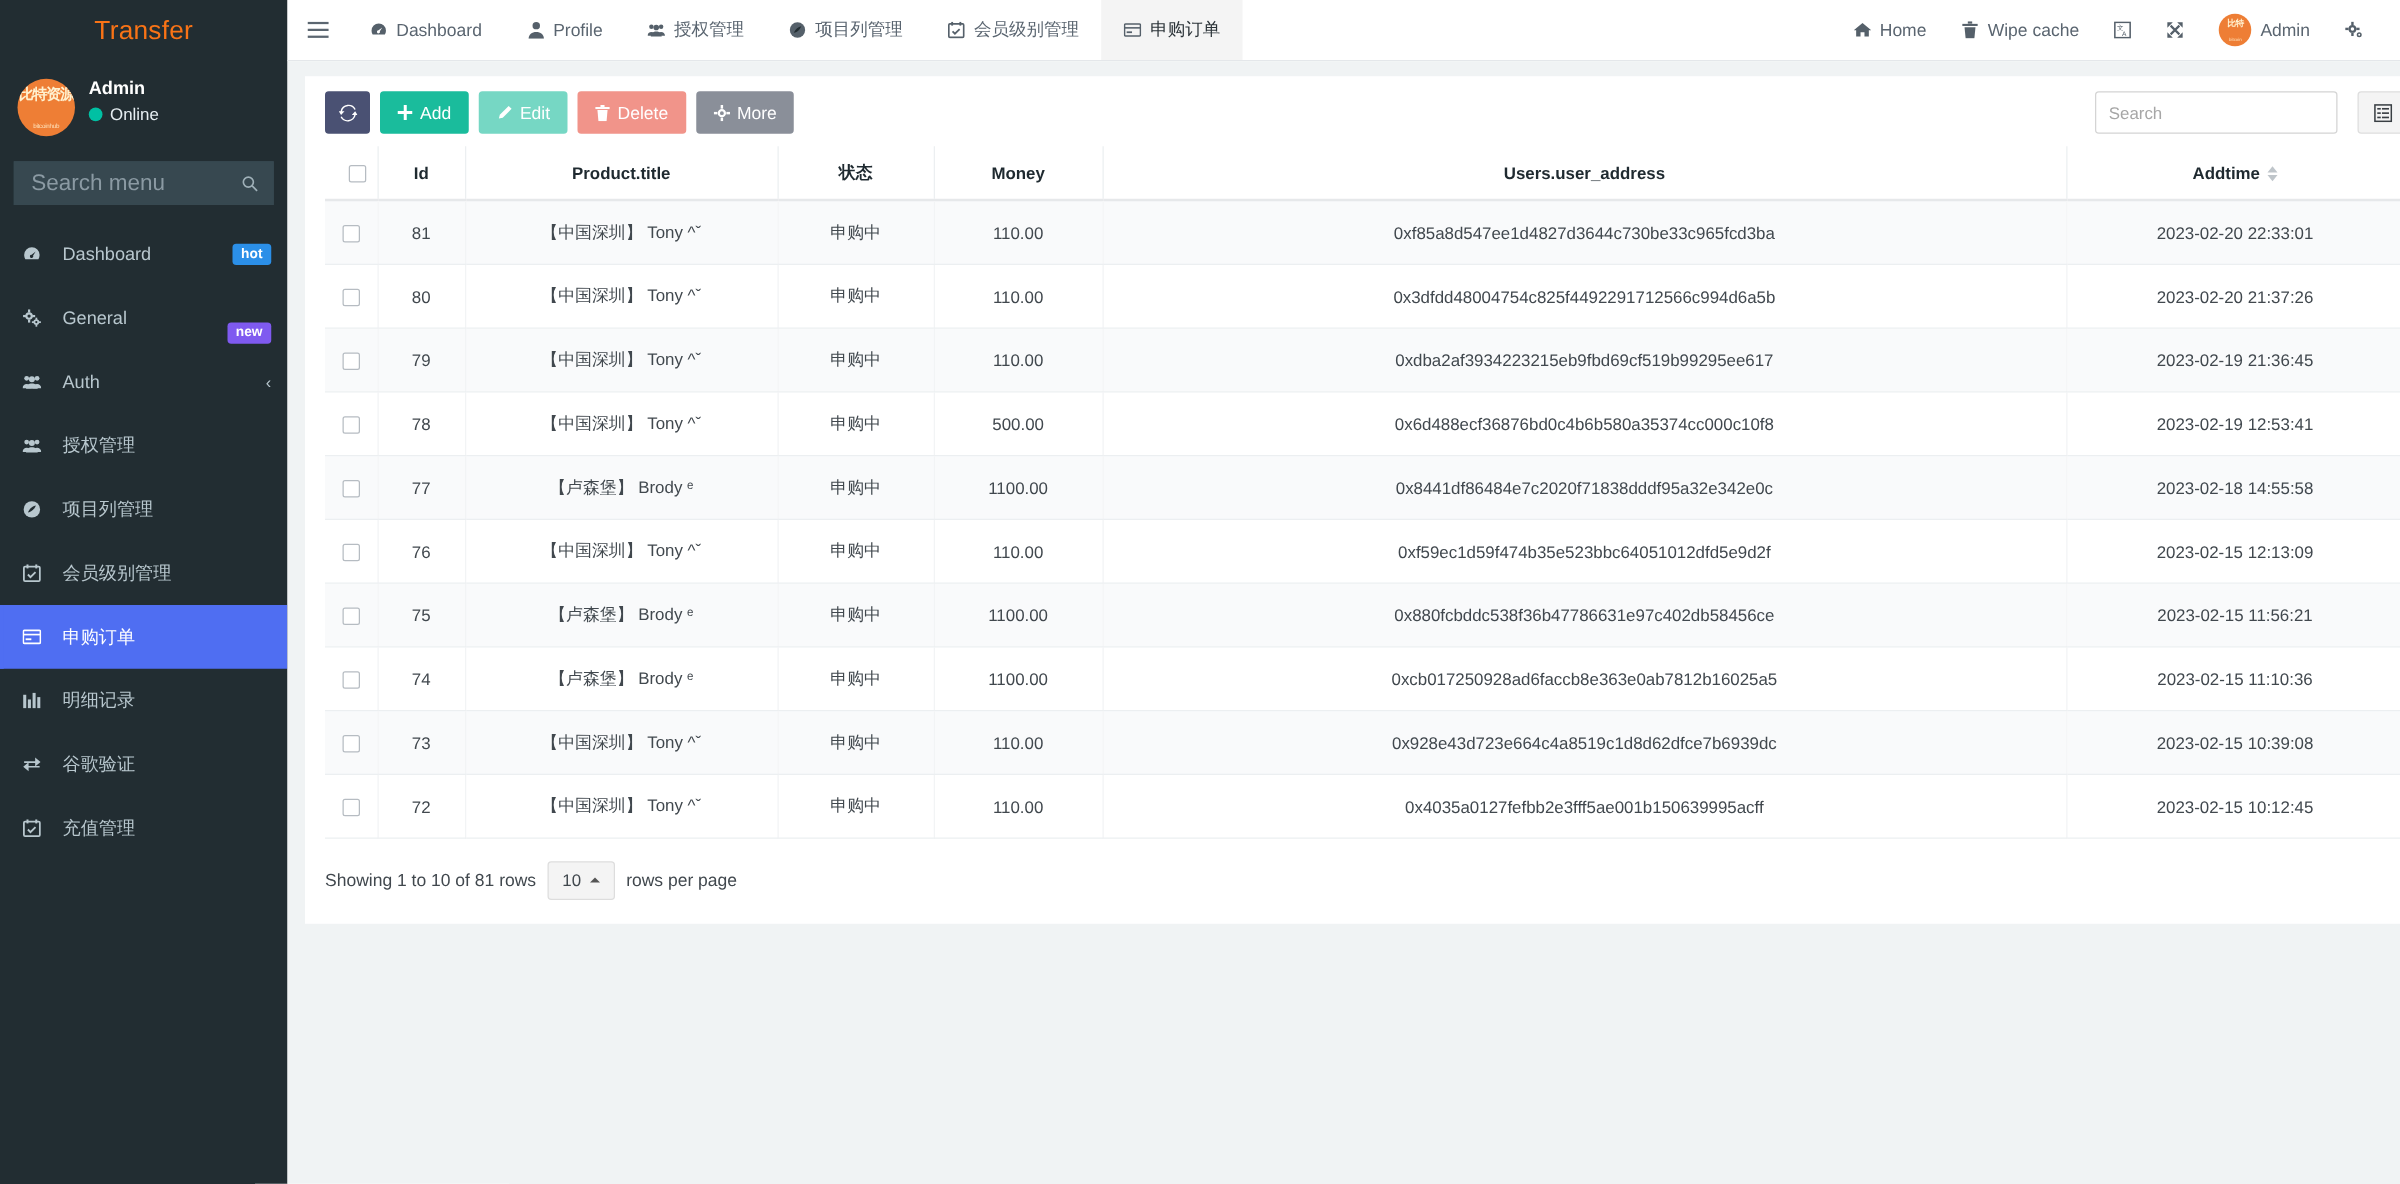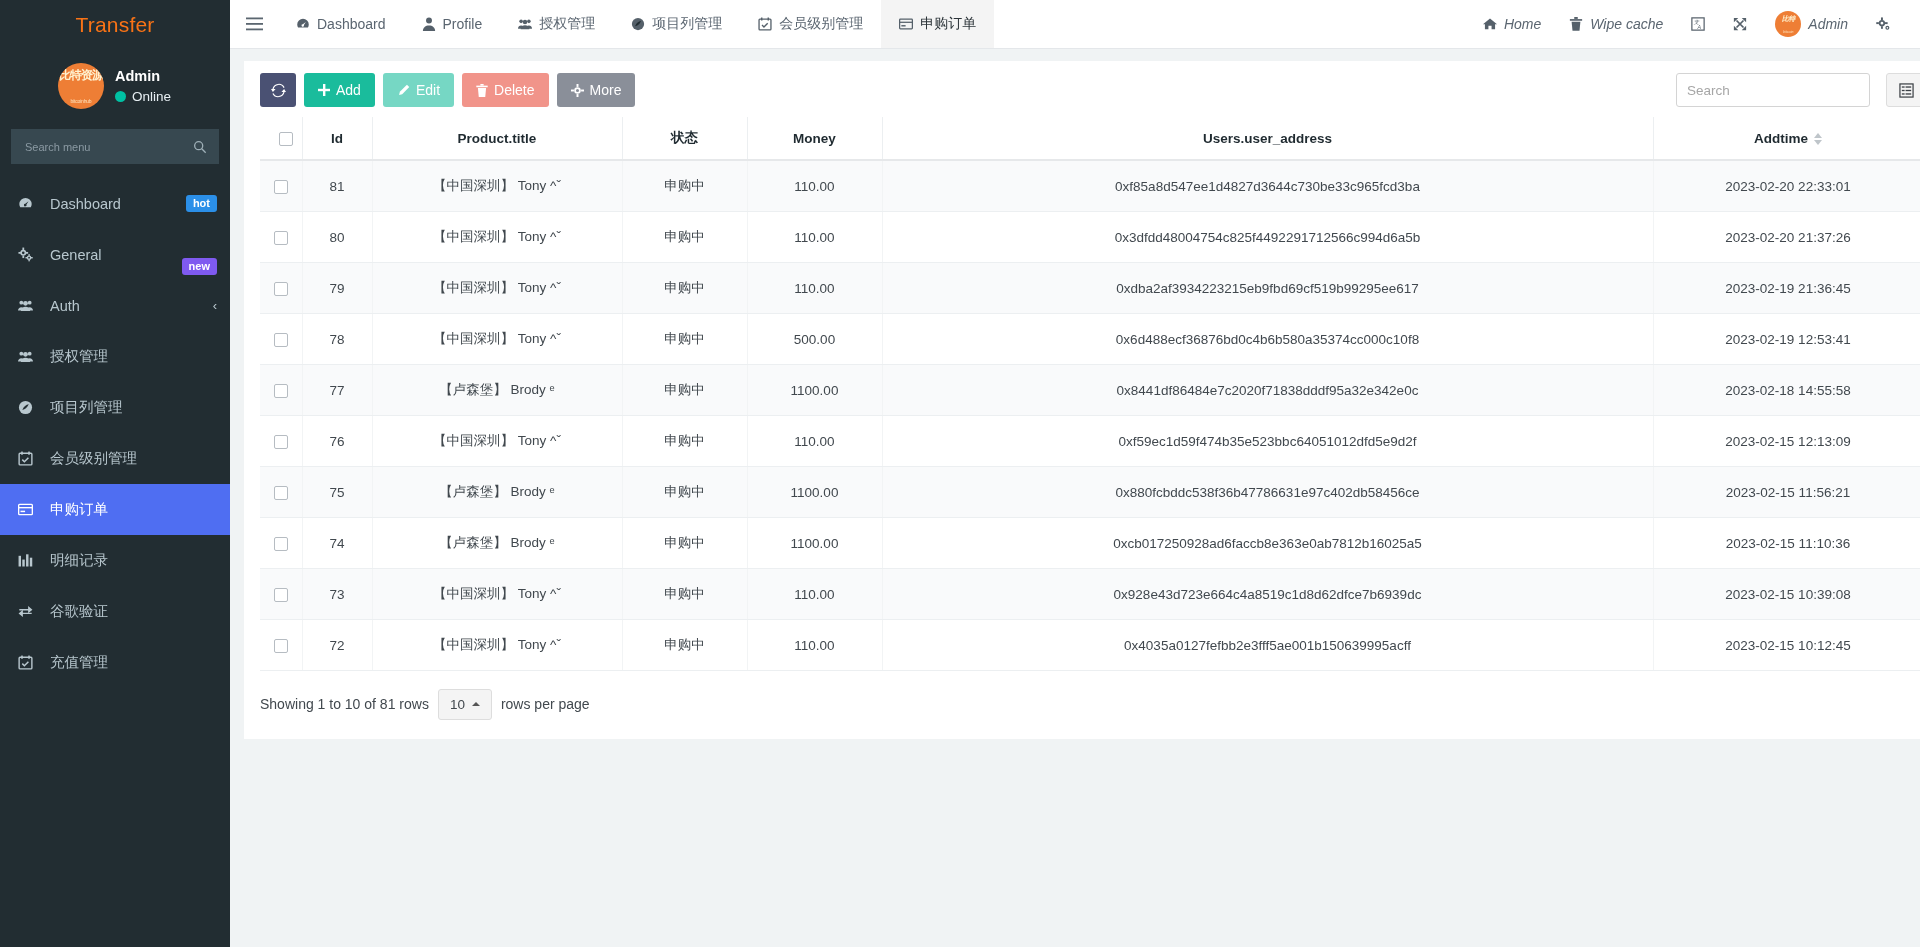--- a/index.html
+++ b/index.html
@@ -25,23 +25,21 @@
     line-height: 49px;
     text-align: center;
     color: #f97316;
     font-size: 21px;
     font-weight: 400;
     letter-spacing: .2px;
   }
   .user-panel {
     padding: 14px 0 14px 14px;
     display: flex;
-    align-items: center;
     gap: 11px;
-    margin-left: 44px;
   }
   .avatar {
     width: 46px; height: 46px;
     border-radius: 50%;
     background: #ee7e35;
     position: relative;
     overflow: hidden;
     flex: 0 0 auto;
   }
   .avatar .logo-txt {
@@ -82,21 +80,21 @@
     background: #374850;
     border: 1px solid #374850;
     display: flex; align-items: center;
     padding: 0 11px;
     position: relative;
   }
   .search-menu input {
     background: transparent;
     border: 0; outline: 0;
     color: #f0abfc;
-    font-size: 11px;
+    font-size: 18px;
     width: 100%;
     font-family: "Liberation Sans", sans-serif;
   }
   .search-menu input::placeholder { color: #8architect; }
   .search-menu input::placeholder { color: #8b9aa3; }
   .search-menu .mg { color: #9fb0b8; font-size: 13px; }
 
   .menu { list-style: none; margin: 0; padding: 0; }
   .menu li {
     position: relative;
@@ -165,21 +163,21 @@
     white-space: nowrap;
   }
   .nav-tab .ni { font-size: 13px; color: #55606a; }
   .nav-tab.active { background: #f4f4f4; color: #2b3338; }
   .nav-right {
     margin-left: auto;
     display: flex; align-items: center;
     padding-right: 16px;
     gap: 0;
   }
-  .nav-right .nav-tab { padding: 0 14px; height: 48px; font-style: italic; }
+  .nav-right .nav-tab { padding: 0 14px; height: 48px; }
   .mini-avatar {
     width: 26px; height: 26px; border-radius: 50%;
     background: #ee7e35; position: relative; overflow: hidden;
     flex: 0 0 auto;
   }
   .mini-avatar .logo-txt {
     position:absolute; left:0; right:0; top:3px; text-align:center;
     font-size:7px; color:#fff2d0; font-weight:bold; letter-spacing:-.5px;
   }
   .mini-avatar .logo-sub {

